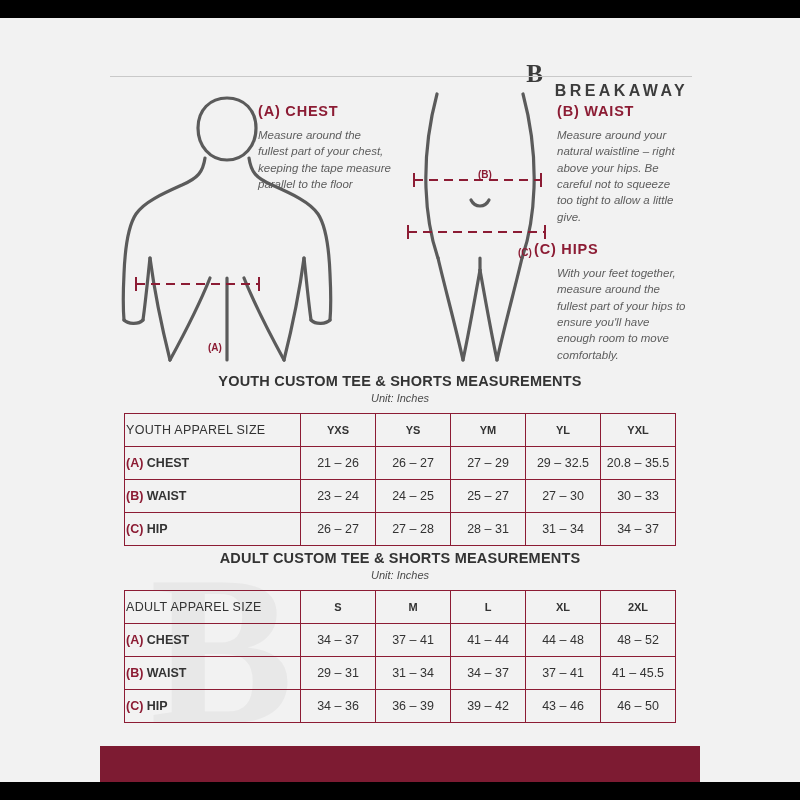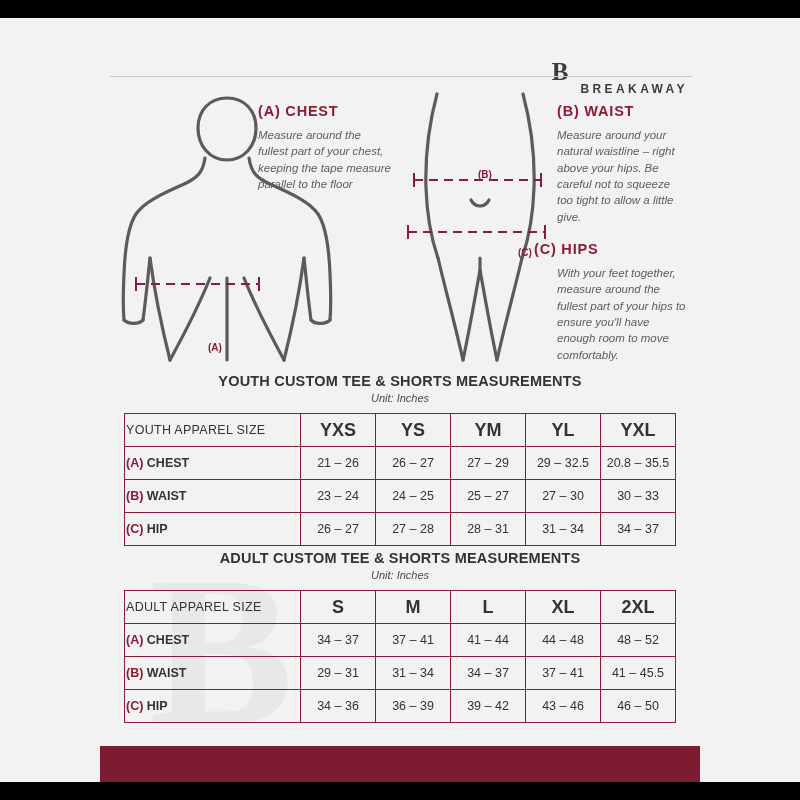--- a/index.html
+++ b/index.html
@@ -66,21 +66,21 @@
   }
   .brand-mark {
     font-family: "Liberation Serif", serif;
     font-size: 25px;
     font-weight: bold;
     color: #3c3c3c;
     line-height: 1;
     letter-spacing: -1px;
   }
   .brand-name {
-    font-size: 12px;
+    font-size: 16px;
     font-weight: bold;
     letter-spacing: 3.4px;
     color: #3c3c3c;
     margin-top: 36px;
   }
   .header-rule {
     position: absolute;
     left: 110px;
     top: 58px;
     width: 582px;
@@ -154,21 +154,21 @@
     vertical-align: middle;
   }
   table.size td.rowhead {
     text-align: left;
     font-weight: bold;
     font-size: 12.5px;
     color: #333;
   }
   table.size tr.head td {
     font-weight: bold;
-    font-size: 18px;
+    font-size: 11px;
   }
   table.size tr.head td.rowhead {
     font-weight: normal;
     font-size: 12.5px;
     letter-spacing: 0.3px;
   }
   table.size td.rowhead .tag {
     color: #8c1c34;
     font-weight: bold;
   }

